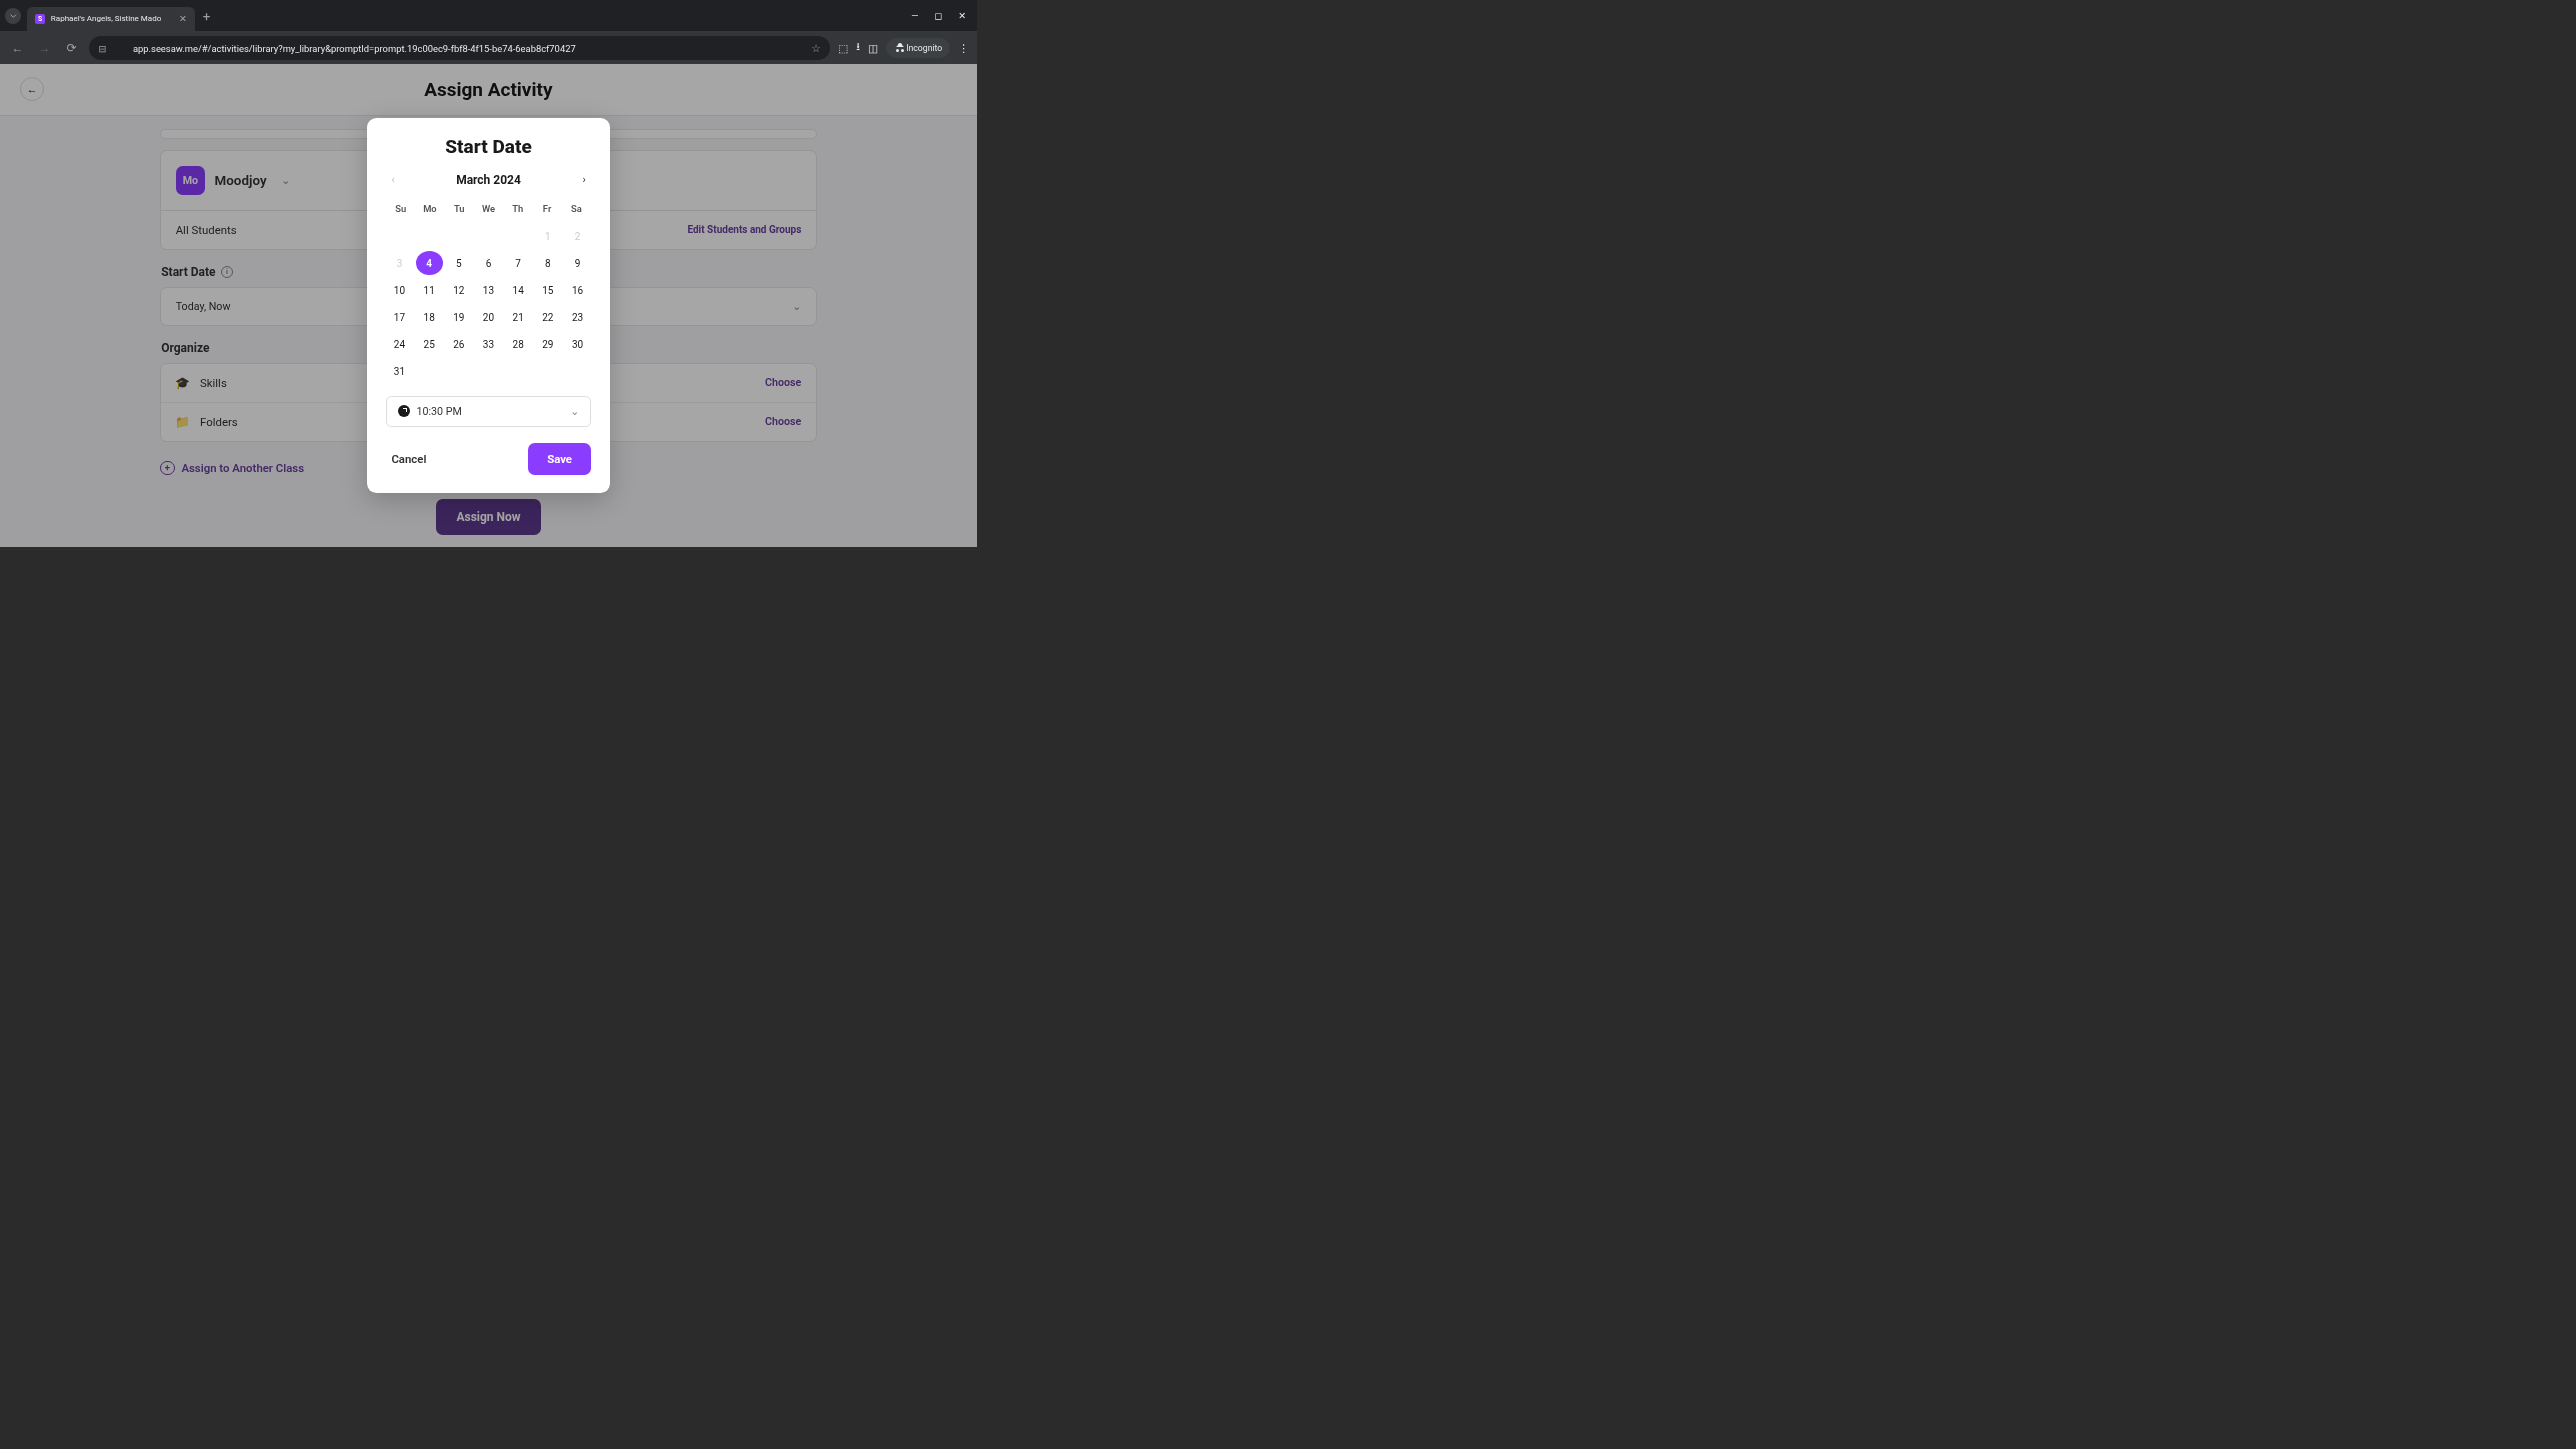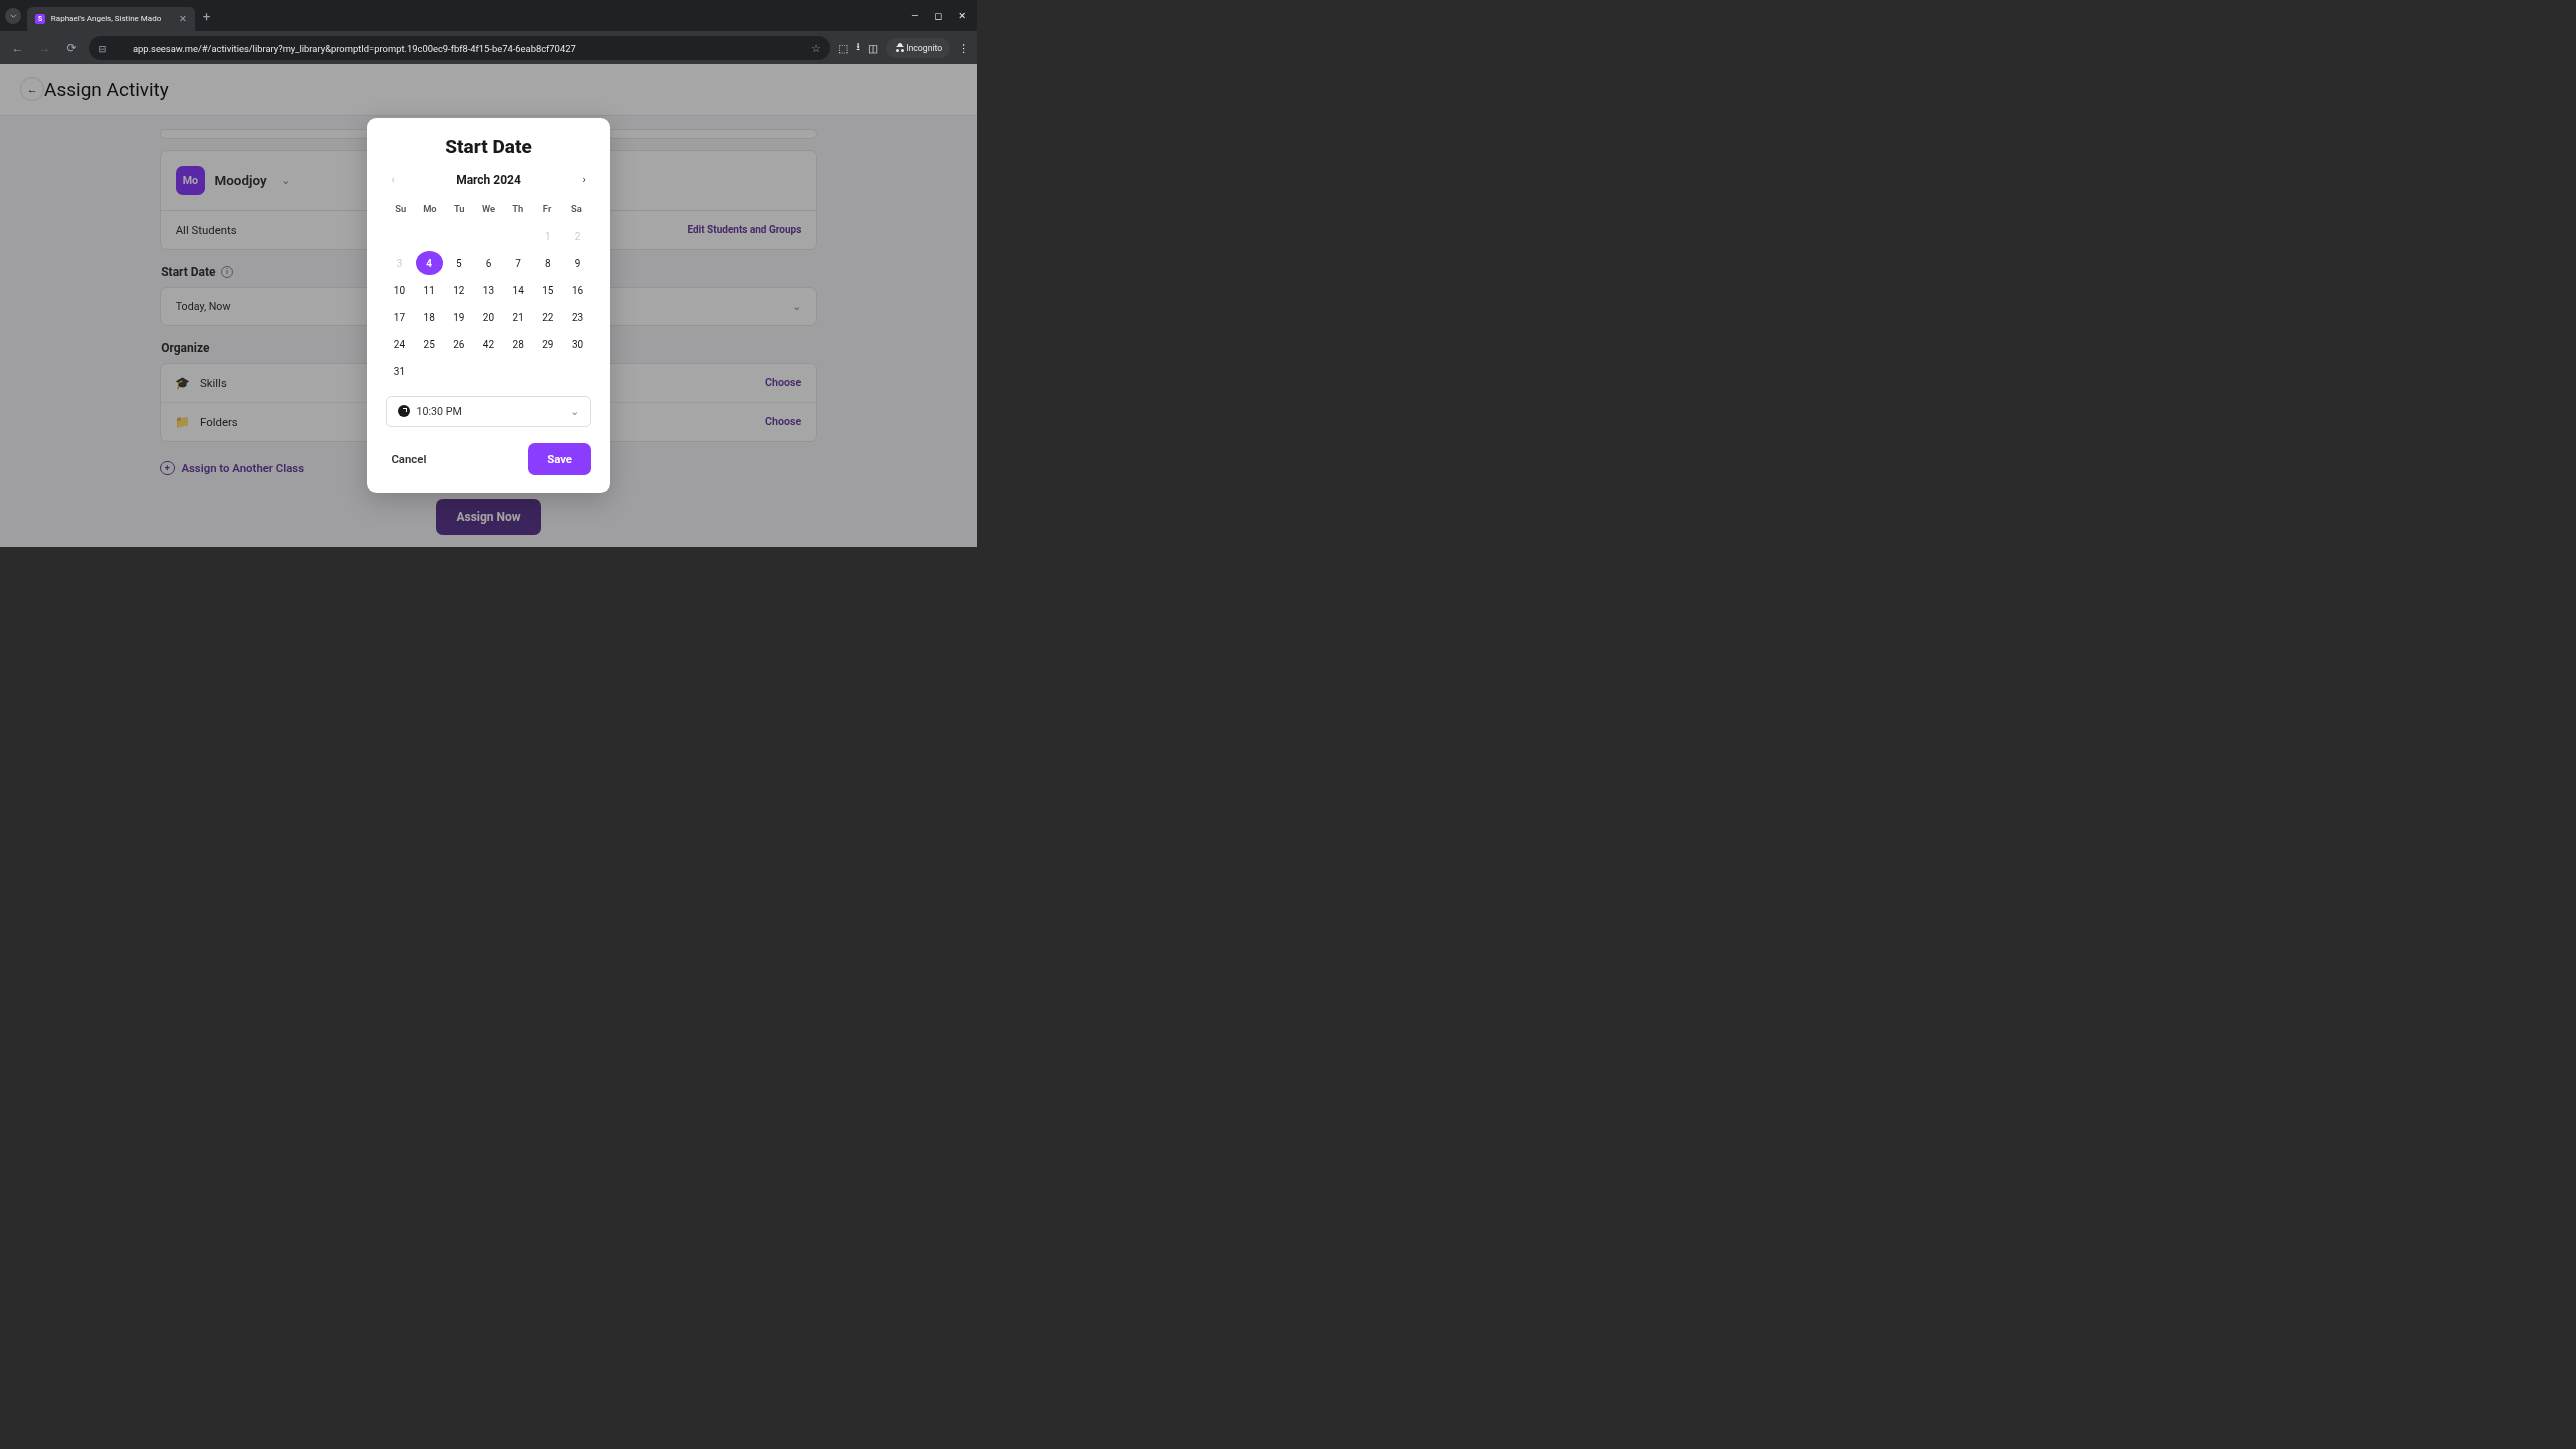--- a/index.html
+++ b/index.html
@@ -24,21 +24,21 @@
 .url-text { color: #e8eaed; font-size: 9.4px; flex: 1; margin-left: 20px; }
 .url-star { color: #9aa0a6; font-size: 10.7px; cursor: pointer; }
 .toolbar-icon { color: #e8eaed; font-size: 10.7px; cursor: pointer; }
 .incognito { display: flex; align-items: center; background: #3c4043; padding: 4px 8px; border-radius: 10.7px; color: #e8eaed; font-size: 8.7px; }
 .incognito-icon { width: 12px; height: 12px; }
 
 
 .page { background: #f5f5f7; position: absolute; top: 64px; left: 0; right: 0; bottom: 0; }
 .page-header { background: white; padding: 13.4px; display: flex; align-items: center; border-bottom: 0.7px solid #e5e5e5; }
 .back-arrow { width: 24px; height: 24px; border-radius: 50%; background: white; border: 0.7px solid #ddd; display: flex; align-items: center; justify-content: center; cursor: pointer; margin-left: 6.7px; }
-.page-title { flex: 1; text-align: left; font-size: 19px; font-weight: 400; color: #1a1a1a; margin-right: 31px; }
+.page-title { flex: 1; text-align: center; font-size: 19px; font-weight: 700; color: #1a1a1a; margin-right: 31px; }
 
 .content { max-width: 684px; margin: 0 auto; padding: 13.4px; }
 .card { background: white; border: 0.7px solid #e5e5e5; border-radius: 6.7px; padding: 12px 14.8px; }
 .card + .card { margin-top: 0; }
 
 .class-selector { display: flex; align-items: center; gap: 9.4px; padding: 14.8px; }
 .class-badge { width: 29.5px; height: 29.5px; background: #8b3dff; border-radius: 6.7px; color: white; font-weight: 700; display: flex; align-items: center; justify-content: center; font-size: 10.7px; }
 .class-name { font-size: 13.4px; font-weight: 600; color: #333; }
 .chevron { color: #888; margin-left: 5.4px; }
 
@@ -233,21 +233,21 @@
           <div class="day ">17</div>
           <div class="day ">18</div>
           <div class="day ">19</div>
           <div class="day ">20</div>
           <div class="day ">21</div>
           <div class="day ">22</div>
           <div class="day ">23</div>
           <div class="day ">24</div>
           <div class="day ">25</div>
           <div class="day ">26</div>
-          <div class="day ">42</div>
+          <div class="day ">33</div>
           <div class="day ">28</div>
           <div class="day ">29</div>
           <div class="day ">30</div>
           <div class="day ">31</div>
           <div class="day empty"></div>
           <div class="day empty"></div>
           <div class="day empty"></div>
           <div class="day empty"></div>
           <div class="day empty"></div>
           <div class="day empty"></div>

